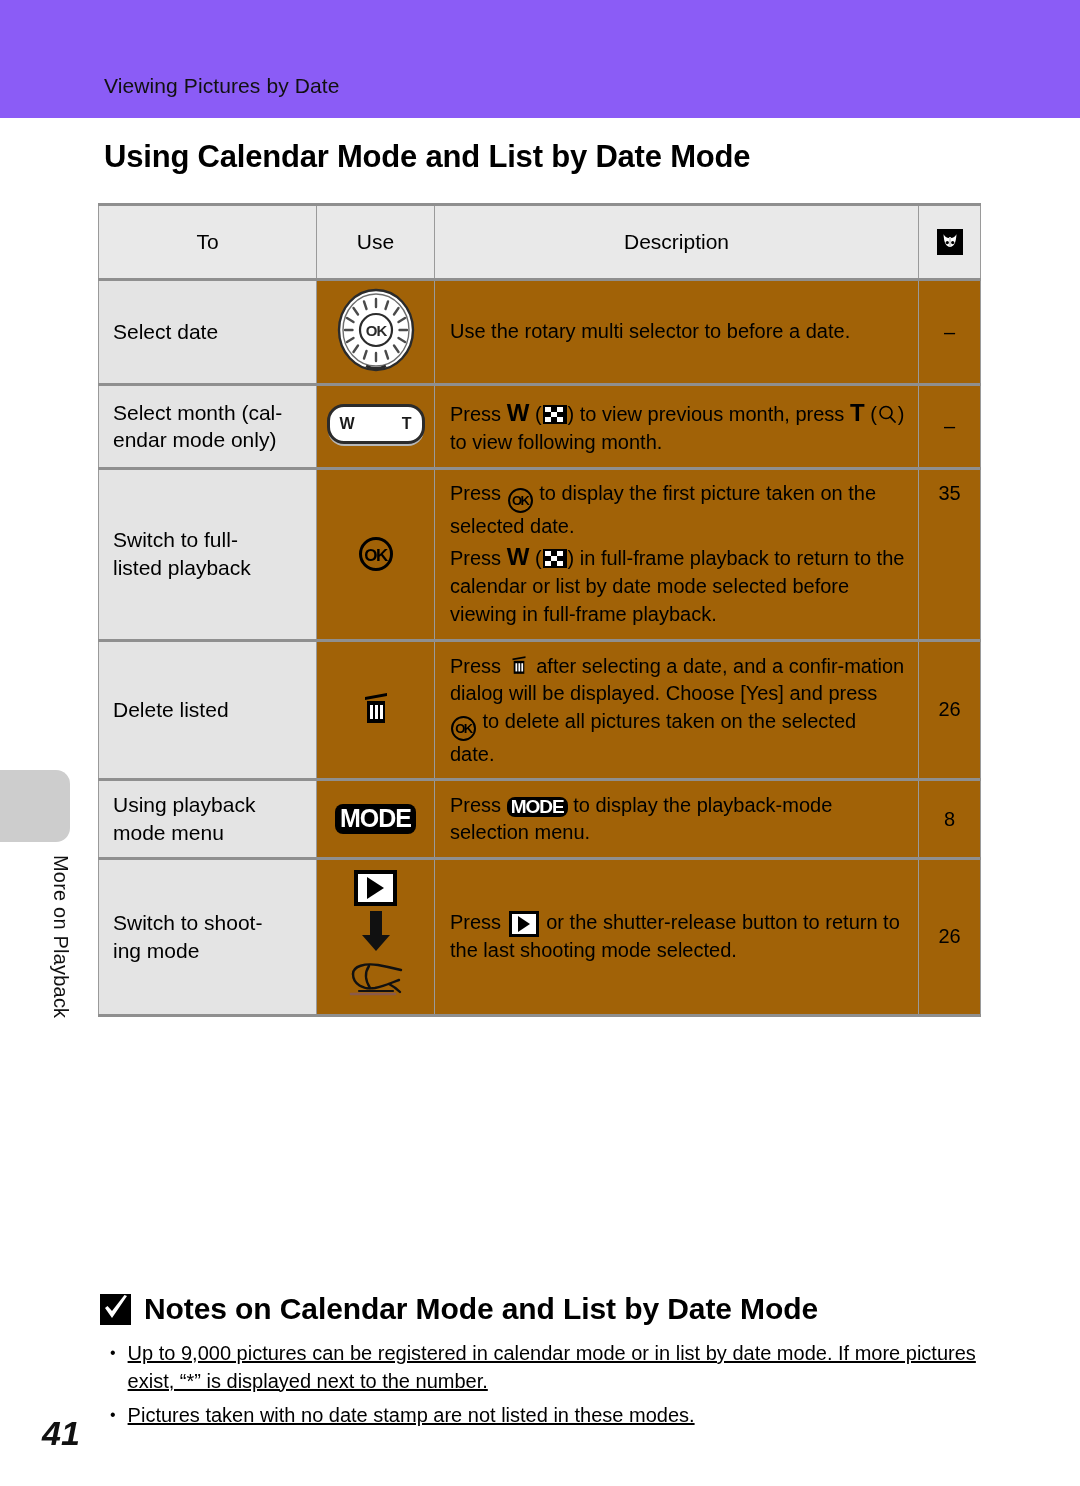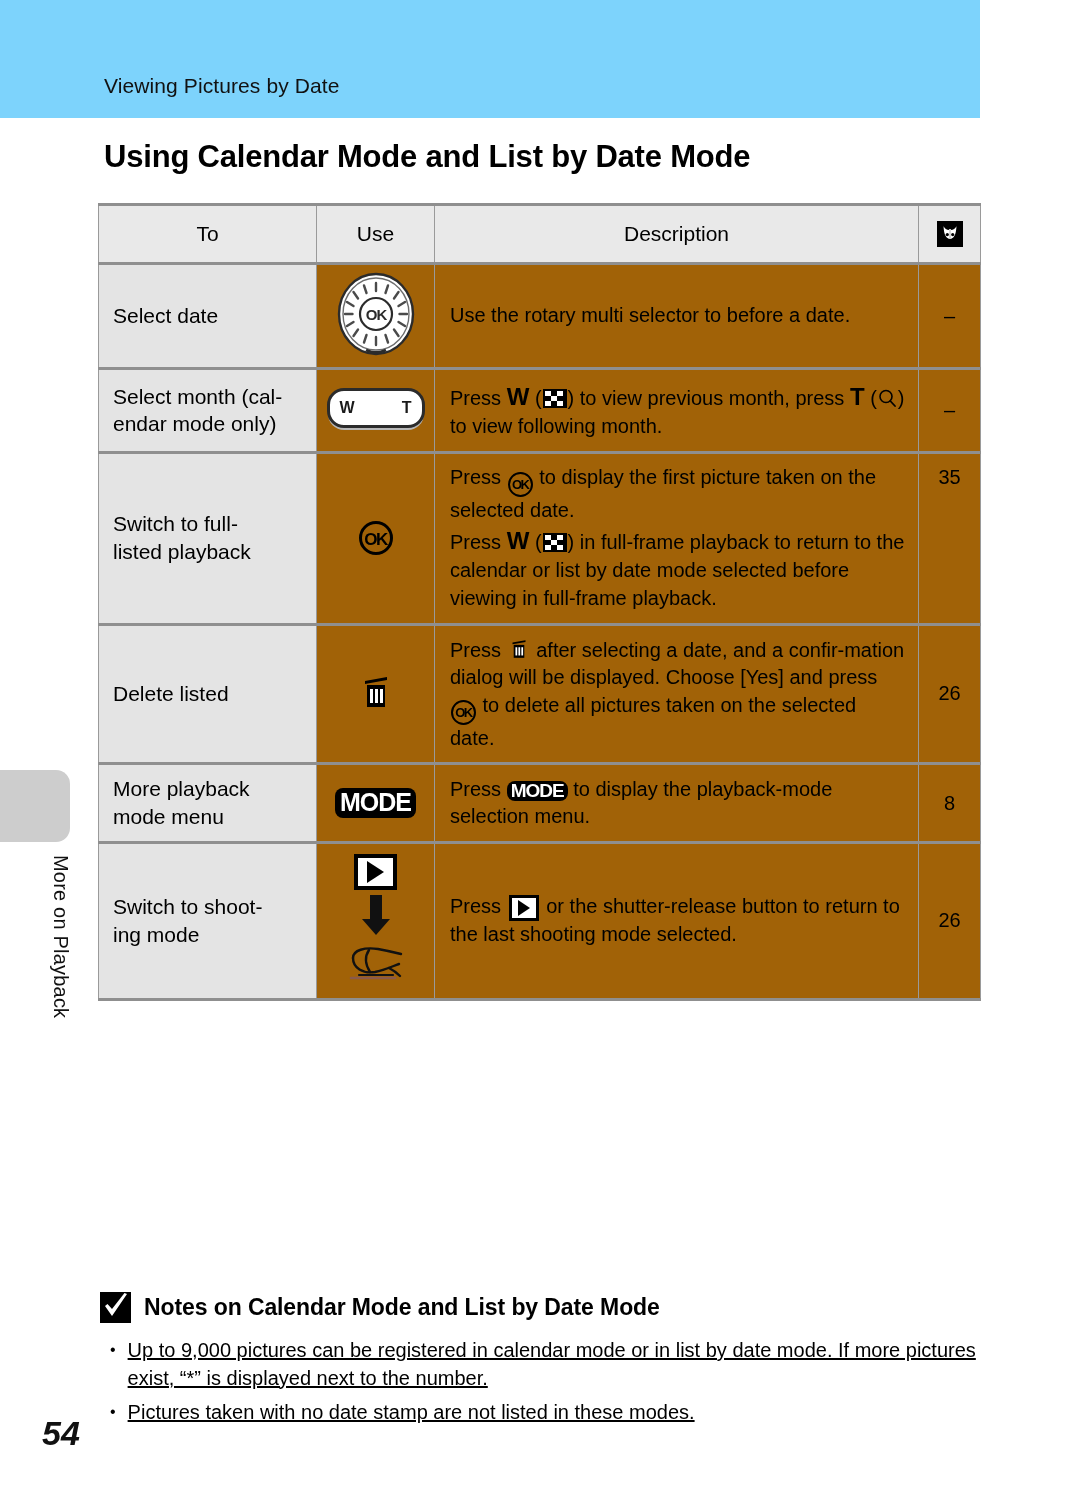--- a/index.html
+++ b/index.html
@@ -14,23 +14,23 @@
     color: #000000;
     position: relative;
     overflow: hidden;
   }
 
   
   .header-band {
     position: absolute;
     left: 0;
     top: 0;
-    width: 980px;
+    width: 1080px;
     height: 118px;
-    background: #7dd3fc;
+    background: #8b5cf6;
     text-align: right;
   }
   .header-band .running-head {
     position: absolute;
     left: 104px;
     top: 74px;
     font-size: 21px;
     letter-spacing: .1px;
     color: #111;
     white-space: nowrap;
@@ -95,21 +95,21 @@
   .spec-table col.c-to   { width: 218px; }
   .spec-table col.c-use  { width: 118px; }
   .spec-table col.c-desc { width: 484px; }
   .spec-table col.c-ref  { width: 62px; }
 
   .spec-table th, .spec-table td {
     border-left: 1px solid #9a9a9a;
     border-right: 1px solid #9a9a9a;
     border-top: 3px solid #8f8f8f;
     border-bottom: 3px solid #8f8f8f;
-    padding: 8px;
+    padding: 16px;
     vertical-align: middle;
   }
   .spec-table thead th {
     background: #e9e9e9;
     font-size: 21px;
     font-weight: normal;
     text-align: center;
     height: 40px;
   }
   .spec-table tbody td { background: #a16207; }
@@ -274,21 +274,21 @@
     margin-bottom: 14px;
   }
   .check-box-icon {
     width: 31px;
     height: 31px;
     background: #000;
     position: relative;
     flex: none;
   }
   .notes-title {
-    font-size: 23px;
+    font-size: 30px;
     font-weight: bold;
     color: #000;
     letter-spacing: -.1px;
     white-space: nowrap;
   }
   .note-item {
     display: flex;
     gap: 12px;
     font-size: 20px;
     line-height: 1.38;
@@ -301,21 +301,21 @@
 </head>
 <body>
 
 <div class="header-band">
   <div class="running-head">Viewing Pictures by Date</div>
 </div>
 
 <div class="side-tab-block"></div>
 <div class="side-tab-label">More on Playback</div>
 
-<div class="page-number">54</div>
+<div class="page-number">41</div>
 
 <div class="page-title">Using Calendar Mode and List by Date Mode</div>
 
 <table class="spec-table">
   <colgroup>
     <col class="c-to">
       <col class="c-use">
       <col class="c-desc">
       <col class="c-ref">
   </colgroup>
@@ -431,21 +431,21 @@
               <rect x="16" y="17" width="3" height="14" fill="#fff"></rect>
               <rect x="21" y="17" width="3" height="14" fill="#fff"></rect>
             </svg></span><span> after selecting a date, and a confir-mation dialog will be displayed. Choose [Yes] and press </span><span class="ok-glyph ok-inline">OK</span><span> to delete all pictures taken on the selected date.</span>
       </td>
       <td class="col-ref">26</td>
     </tr>
 
 
     <tr>
       <td class="col-to">
-        <span>More playback</span><br>
+        <span>Using playback</span><br>
         <span>mode menu</span>
       </td>
       <td class="col-use">
         <span class="mode-badge">MODE</span>
       </td>
       <td class="col-desc">
         <span>Press </span><span class="mode-badge mode-badge-inline">MODE</span><span> to display the playback-mode selection menu.</span>
       </td>
       <td class="col-ref">8</td>
     </tr>

